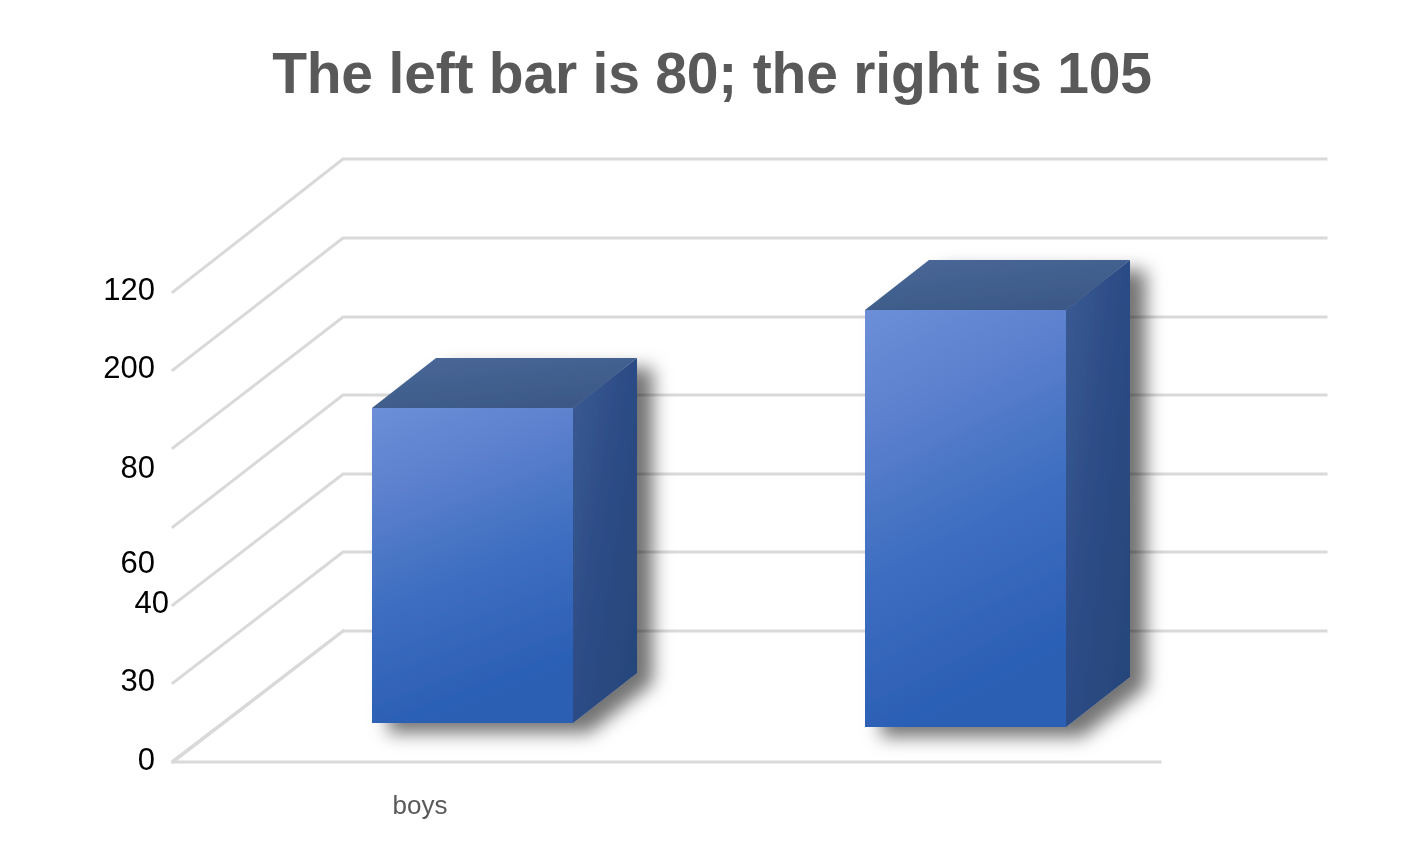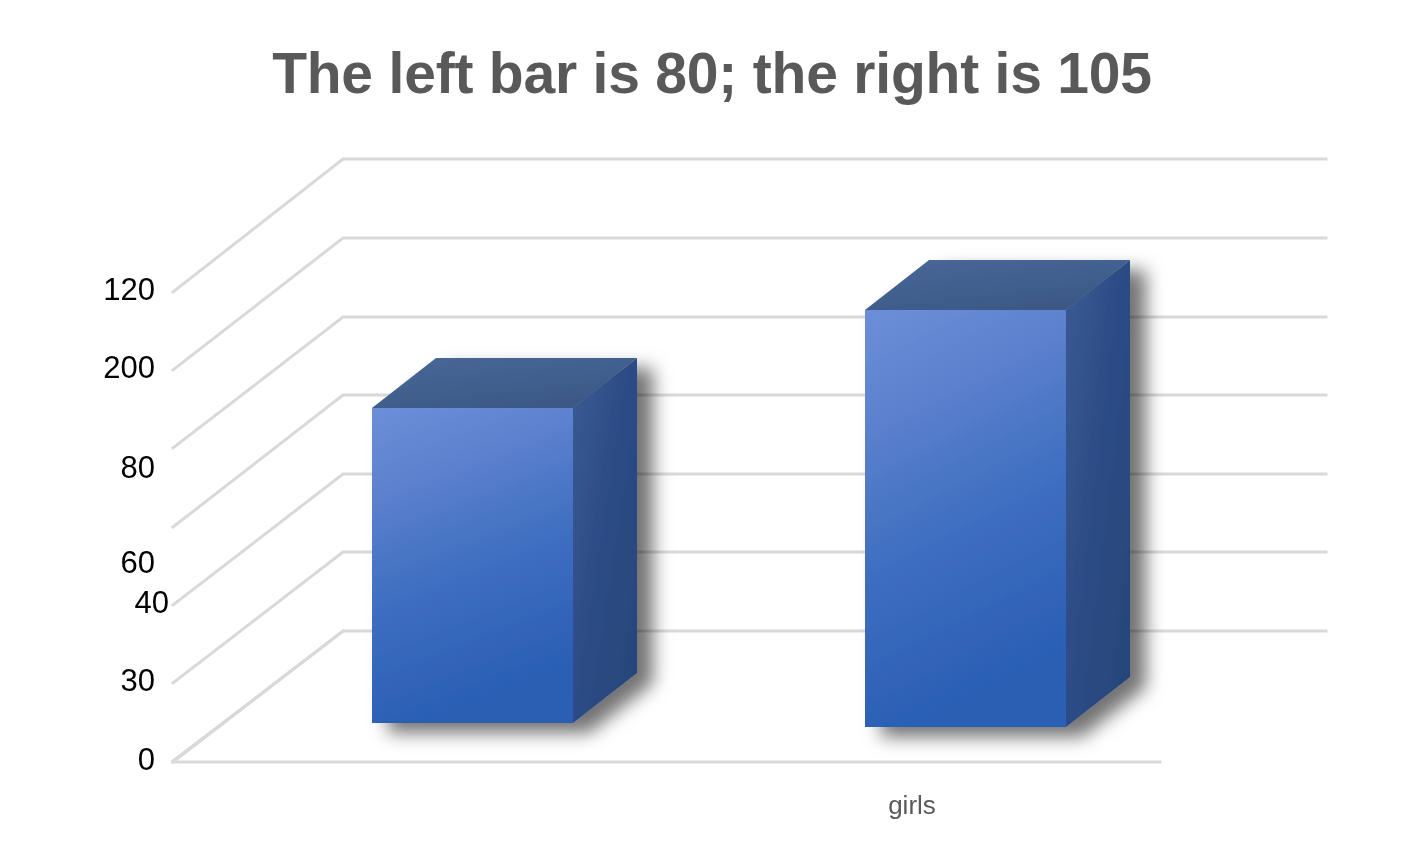--- a/index.html
+++ b/index.html
@@ -125,15 +125,15 @@
   </svg>
 
   <div class="ytick-label" style="left:35px; top:274px;">120</div>
   <div class="ytick-label" style="left:35px; top:352px;">200</div>
   <div class="ytick-label" style="left:35px; top:452px;">80</div>
   <div class="ytick-label" style="left:35px; top:509px;margin-top:38px;">60</div>
   <div class="ytick-label" style="left:49px; top:587px;">40</div>
   <div class="ytick-label" style="left:35px; top:665px;">30</div>
   <div class="ytick-label" style="left:35px; top:744px;">0</div>
 
-  <div class="xtick-label" style="left:762px; top:792px;">girls</div>
+  <div class="xtick-label" style="left:270px; top:792px;">boys</div>
 
 </div>
 
 </body></html>

